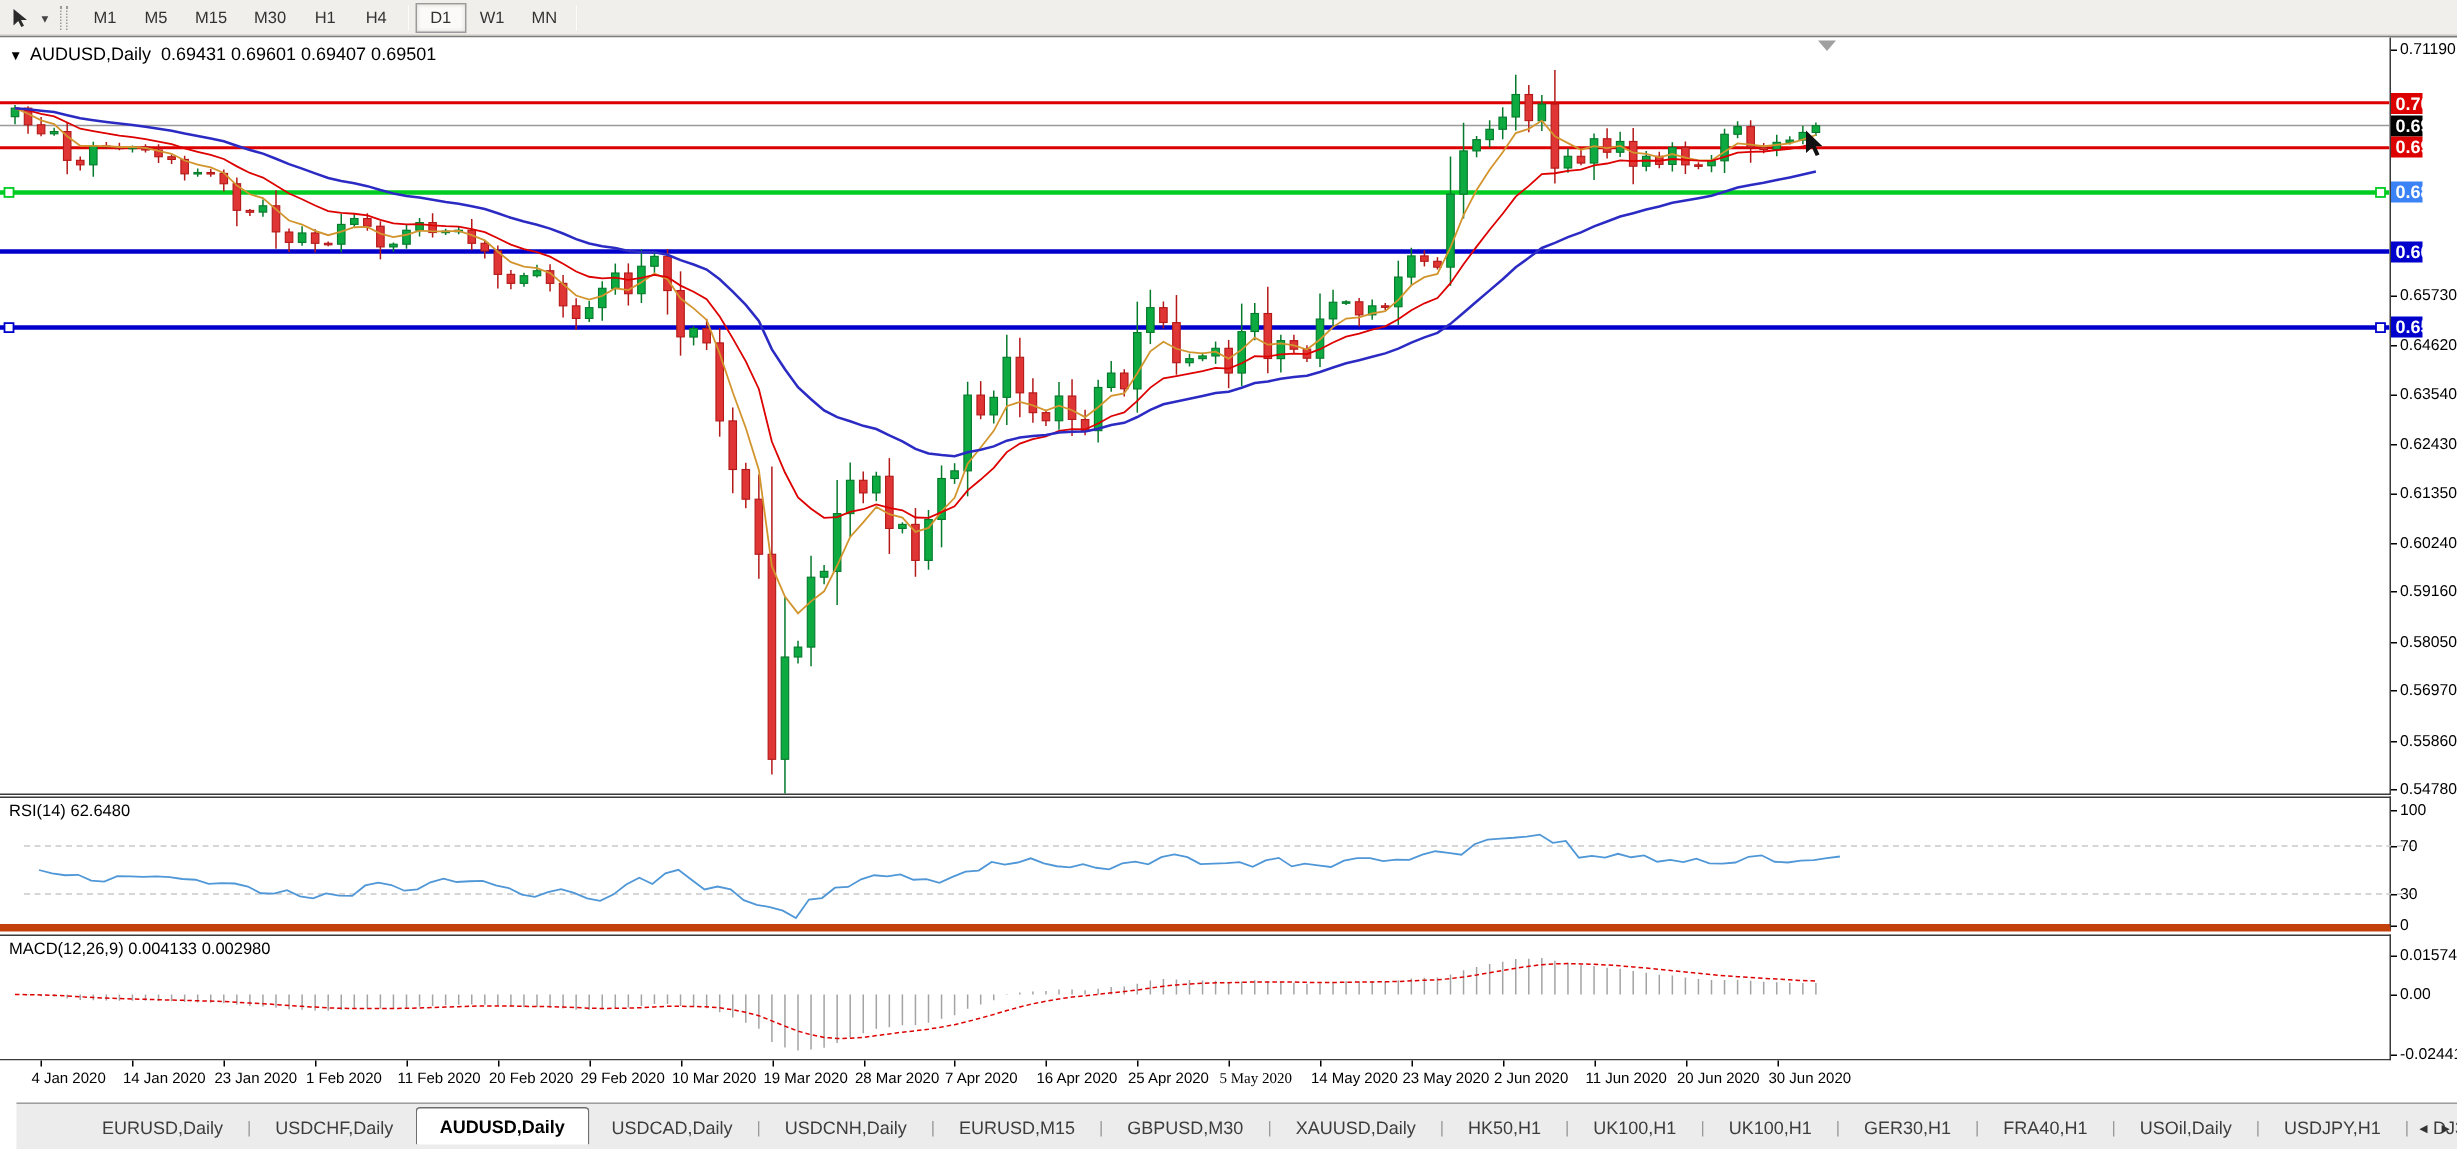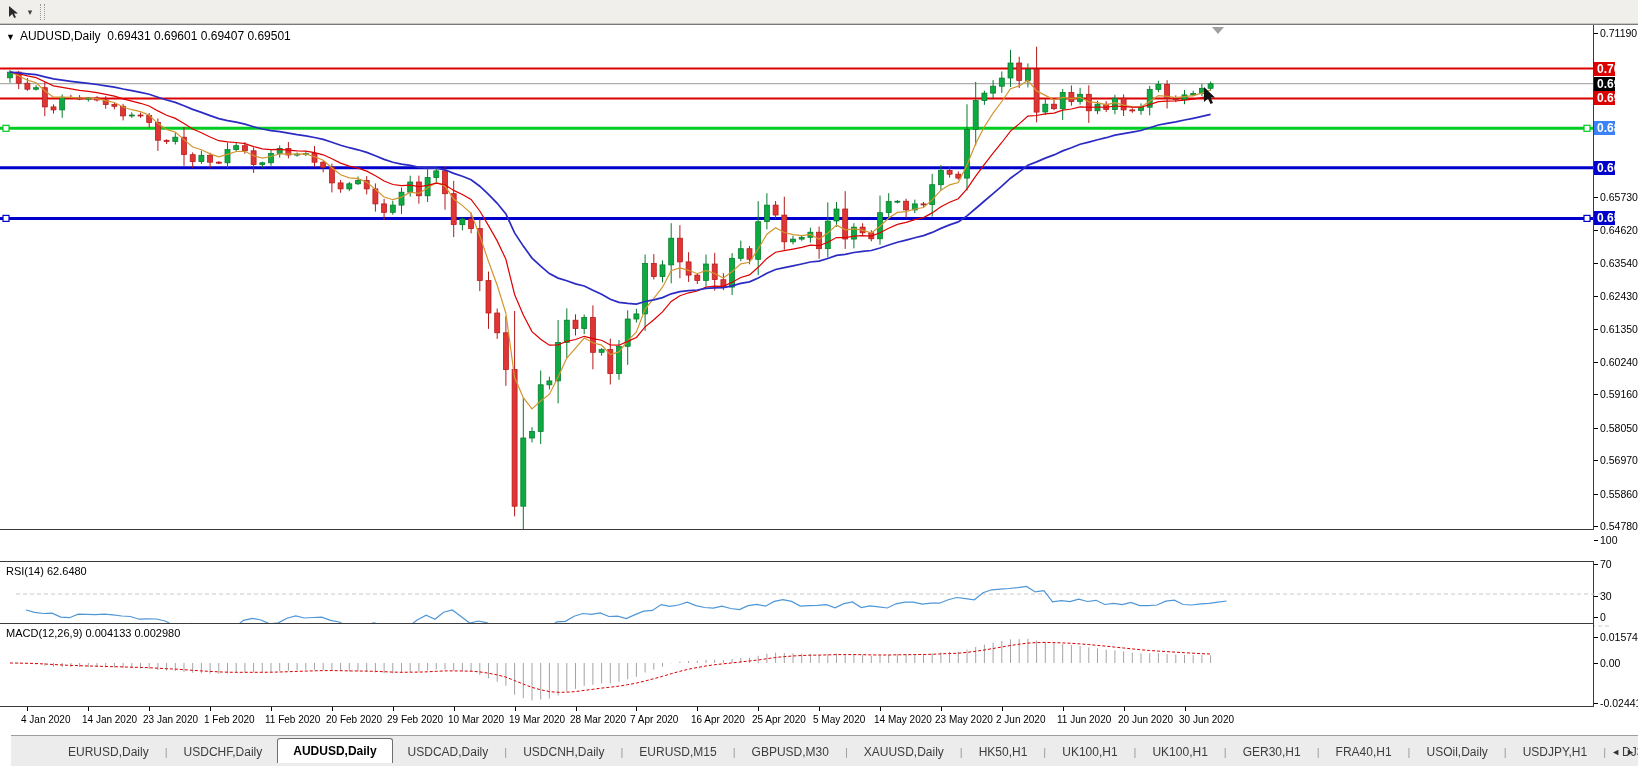--- a/index.html
+++ b/index.html
@@ -18,21 +18,21 @@
     color:#333; font:11px "Liberation Sans", sans-serif; padding:2px 8px; text-align:center; cursor:default; }
   .tf.active { background:#fbfaf8; border:1px solid #9a9a9a; box-shadow:inset 0 0 3px #d8d5d0; }
   .tbsep { width:1px; height:18px; background:#d3d0ca; border-right:1px solid #fcfcfb; margin:0 4px; }
 
   
   #chart { position:absolute; top:24px; left:0; width:1638px; height:711px;
     background:#fff; border-top:1px solid #7a7a7a; }
   .panel { position:absolute; left:0; width:1594px; background:#fff;
     border-right:1px solid #3b3b3b; }
   #main-panel  { top:0;   height:505px; border-bottom:1px solid #3b3b3b; }
-  #rsi-panel   { top:536px; height:90px; border-top:1px solid #3b3b3b; border-bottom:2px solid #c2410c;padding-left:16px; }
+  #rsi-panel   { top:506px; height:90px; border-top:1px solid #3b3b3b; border-bottom:5px solid #c2410c;padding-left:16px; }
   #macd-panel  { top:598px; height:84px; border-top:1px solid #3b3b3b; border-bottom:1px solid #3b3b3b; }
   #date-axis   { position:absolute; top:682px; left:0; width:1594px; height:28px; background:#fff; }
   svg { display:block; }
 
   .paneltitle { position:absolute; top:3px; left:6px; font-size:11px; color:#000; white-space:nowrap; z-index:4; }
   #chart-title { top:4px; font-size:12px; }
   #chart-title .caret { font-size:9px; margin-right:5px; }
 
   
   #axis-layer { position:absolute; top:0; left:0; width:1638px; height:711px; pointer-events:none; z-index:5; }
@@ -61,20 +61,33 @@
 <div id="app">
 
   <div id="toolbar">
     <div class="tbicon">
       <svg width="14" height="14" viewBox="0 0 14 14">
         <polygon points="2,1 2,12 5.2,9 7.2,13 9,12.2 7,8.4 11,8.4" fill="#2b2b2b"></polygon>
       </svg>
     </div>
     <div class="tbcaret">▾</div>
     <div class="tbgrip"></div>
+    <div id="tf-group" style="display:flex;align-items:center;">
+        <button class="tf">M1</button>
+        <button class="tf">M5</button>
+        <button class="tf">M15</button>
+        <button class="tf">M30</button>
+        <button class="tf">H1</button>
+        <button class="tf">H4</button>
+        <div class="tbsep"></div>
+        <button class="tf active">D1</button>
+        <button class="tf">W1</button>
+        <button class="tf">MN</button>
+        <div class="tbsep"></div>
+      </div>
   </div>
 
   <div id="chart">
     <div id="main-panel" class="panel">
       <svg id="svg-main" width="1593" height="504">
           <g>
             <line x1="0" y1="43.5" x2="1593" y2="43.5" stroke="#dd0000" stroke-width="2"></line>
             <line x1="0" y1="58.7" x2="1593" y2="58.7" stroke="#9a9a9a" stroke-width="1"></line>
             <line x1="0" y1="73.5" x2="1593" y2="73.5" stroke="#dd0000" stroke-width="2"></line>
             <line x1="0" y1="103.3" x2="1593" y2="103.3" stroke="#00cc22" stroke-width="3"></line>
@@ -558,21 +571,21 @@
         <div class="dlabel" style="left: 509px;">19 Mar 2020</div>
         <div class="dtick" style="left: 576px;"></div>
         <div class="dlabel" style="left: 570px;">28 Mar 2020</div>
         <div class="dtick" style="left: 636px;"></div>
         <div class="dlabel" style="left: 630px;">7 Apr 2020</div>
         <div class="dtick" style="left: 697px;"></div>
         <div class="dlabel" style="left: 691px;">16 Apr 2020</div>
         <div class="dtick" style="left: 758px;"></div>
         <div class="dlabel" style="left: 752px;">25 Apr 2020</div>
         <div class="dtick" style="left: 819px;"></div>
-        <div class="dlabel" style="left: 813px;">5 May 2020</div>
+        <div class="dlabel" style="left: 813px; font-family: Liberation Serif, serif;">5 May 2020</div>
         <div class="dtick" style="left: 880px;"></div>
         <div class="dlabel" style="left: 874px;">14 May 2020</div>
         <div class="dtick" style="left: 941px;"></div>
         <div class="dlabel" style="left: 935px;">23 May 2020</div>
         <div class="dtick" style="left: 1002px;"></div>
         <div class="dlabel" style="left: 996px;">2 Jun 2020</div>
         <div class="dtick" style="left: 1063px;"></div>
         <div class="dlabel" style="left: 1057px;">11 Jun 2020</div>
         <div class="dtick" style="left: 1124px;"></div>
         <div class="dlabel" style="left: 1118px;">20 Jun 2020</div>

